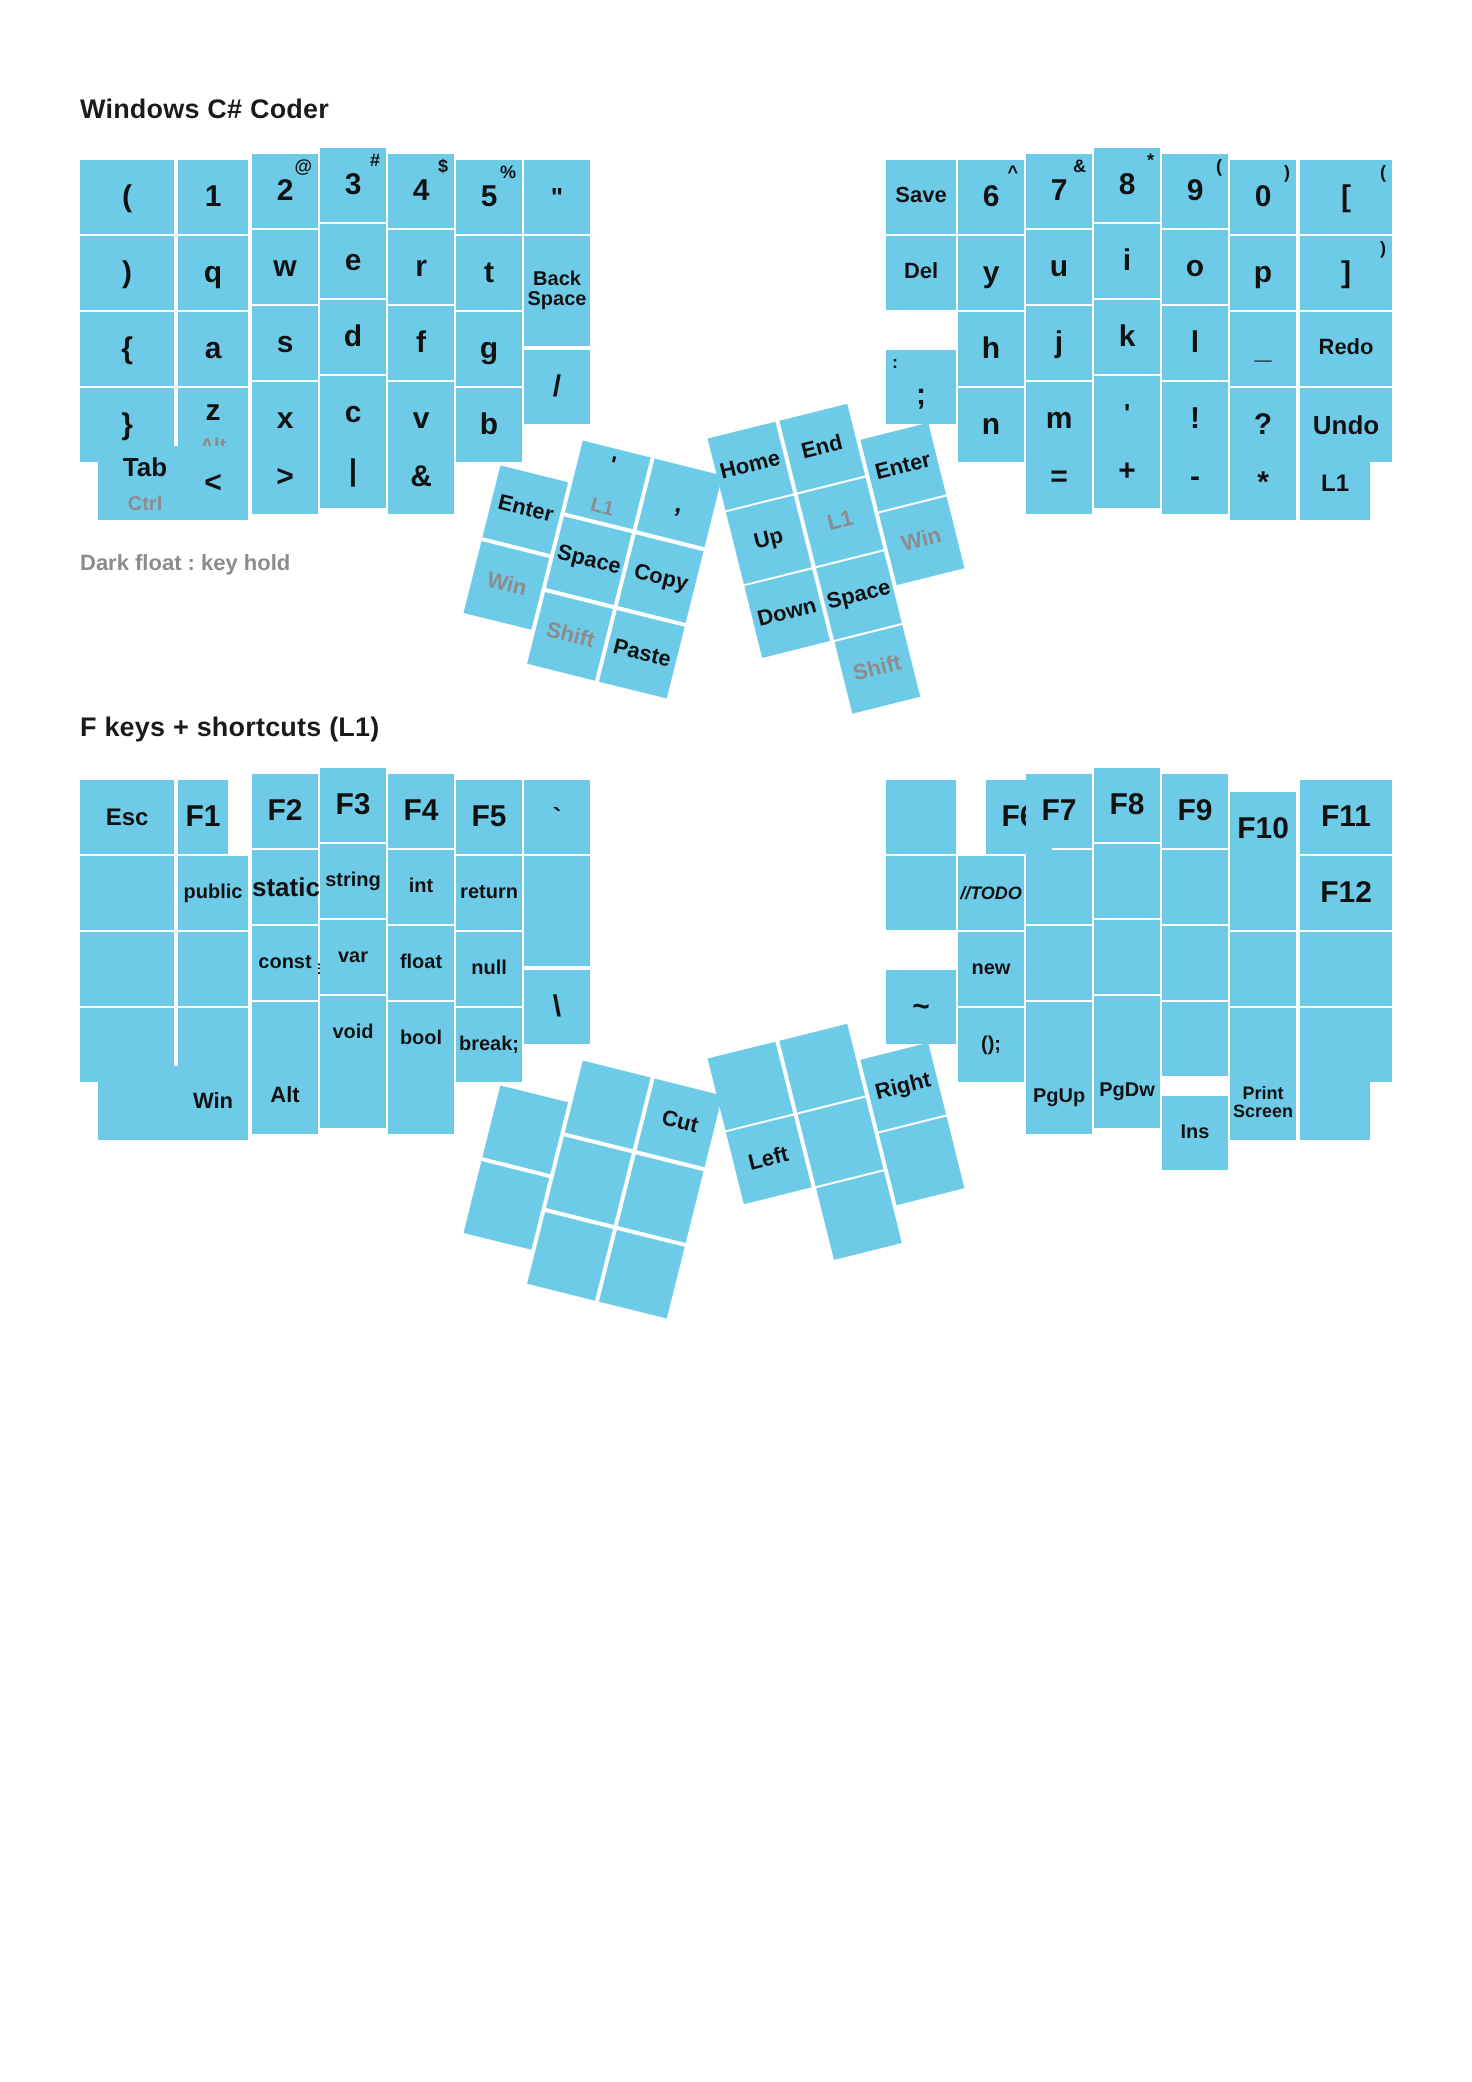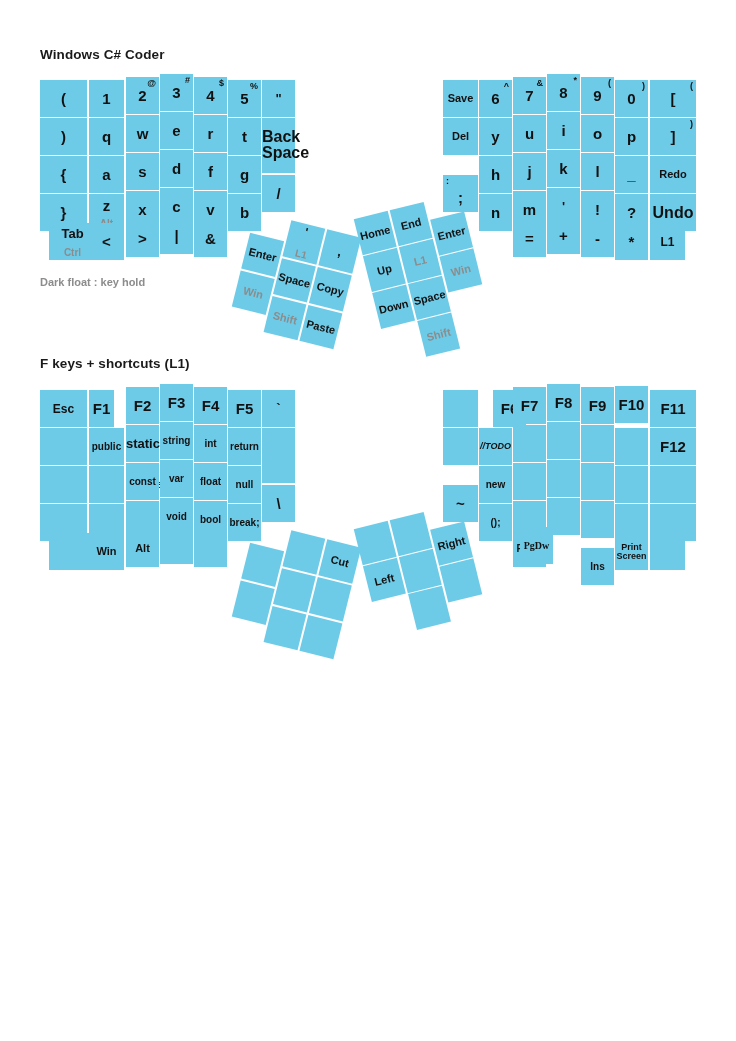--- a/index.html
+++ b/index.html
@@ -112,21 +112,21 @@
   <div class="key" style="left:160px; top:112px; width:33px; height:37px;">
     <div class="main c" style="font-size:15px;">e</div>
   </div>
   <div class="key" style="left:194px; top:115px; width:33px; height:37px;">
     <div class="main c" style="font-size:15px;">r</div>
   </div>
   <div class="key" style="left:228px; top:118px; width:33px; height:37px;">
     <div class="main c" style="font-size:15px;">t</div>
   </div>
   <div class="key" style="left:262px; top:118px; width:33px; height:55px;">
-    <div class="main c" style="font-size:16px;">Back
+    <div class="main c" style="font-size:10px;">Back
 Space</div>
   </div>
 
   <div class="key" style="left:40px; top:156px; width:47px; height:37px;">
     <div class="main c" style="font-size:15px;">{</div>
   </div>
   <div class="key" style="left:89px; top:156px; width:35px; height:37px;">
     <div class="main c" style="font-size:15px;">a</div>
   </div>
   <div class="key" style="left:126px; top:153px; width:33px; height:37px;">
@@ -296,21 +296,21 @@
   <div class="key" style="left:547px; top:188px; width:33px; height:37px;">
     <div class="main c" style="font-size:13px;">'</div>
   </div>
   <div class="key" style="left:581px; top:191px; width:33px; height:37px;">
     <div class="main c" style="font-size:15px;">!</div>
   </div>
   <div class="key" style="left:615px; top:194px; width:33px; height:37px;">
     <div class="main c" style="font-size:15px;">?</div>
   </div>
   <div class="key" style="left:650px; top:194px; width:46px; height:37px;">
-    <div class="main c" style="font-size:16px;">Undo</div>
+    <div class="main c" style="font-size:13px;">Undo</div>
   </div>
 
   <div class="key" style="left:513px; top:220px; width:33px; height:37px;">
     <div class="main c" style="font-size:15px;">=</div>
   </div>
   <div class="key" style="left:547px; top:217px; width:33px; height:37px;">
     <div class="main c" style="font-size:15px;">+</div>
   </div>
   <div class="key" style="left:581px; top:220px; width:33px; height:37px;">
     <div class="main c" style="font-size:15px;">-</div>
@@ -464,21 +464,21 @@
   </div>
   <div class="key" style="left:513px; top:387px; width:33px; height:37px;">
     <div class="main c" style="font-size:15px;">F7</div>
   </div>
   <div class="key" style="left:547px; top:384px; width:33px; height:37px;">
     <div class="main c" style="font-size:15px;">F8</div>
   </div>
   <div class="key" style="left:581px; top:387px; width:33px; height:37px;">
     <div class="main c" style="font-size:15px;">F9</div>
   </div>
-  <div class="key" style="left:615px; top:386px; width:33px; height:37px;">
+  <div class="key" style="left:615px; top:396px; width:33px; height:37px;">
     <div class="main c" style="font-size:15px;">F10</div>
   </div>
   <div class="key" style="left:650px; top:390px; width:46px; height:37px;">
     <div class="main c" style="font-size:15px;">F11</div>
   </div>
 
   <div class="key" style="left:443px; top:428px; width:35px; height:37px;"></div>
   <div class="key" style="left:479px; top:428px; width:33px; height:37px;font-style:italic;">
     <div class="main c" style="font-size:9px;">//TODO</div>
   </div>
@@ -507,21 +507,21 @@
   </div>
   <div class="key" style="left:513px; top:501px; width:33px; height:37px;"></div>
   <div class="key" style="left:547px; top:498px; width:33px; height:37px;"></div>
   <div class="key" style="left:581px; top:501px; width:33px; height:37px;"></div>
   <div class="key" style="left:615px; top:504px; width:33px; height:37px;"></div>
   <div class="key" style="left:650px; top:504px; width:46px; height:37px;"></div>
 
   <div class="key" style="left:513px; top:530px; width:33px; height:37px;">
     <div class="main c" style="font-size:10px;">PgUp</div>
   </div>
-  <div class="key" style="left:520px; top:527px; width:33px; height:37px;font-family:Liberation Serif, serif;">
+  <div class="key" style="left:547px; top:527px; width:33px; height:37px;">
     <div class="main c" style="font-size:10px;">PgDw</div>
   </div>
   <div class="key" style="left:581px; top:548px; width:33px; height:37px;">
     <div class="main c" style="font-size:10px;">Ins</div>
   </div>
   <div class="key" style="left:615px; top:533px; width:33px; height:37px;">
     <div class="main c" style="font-size:9px;">Print
 Screen</div>
   </div>
   <div class="key" style="left:650px; top:533px; width:35px; height:37px;"></div>

